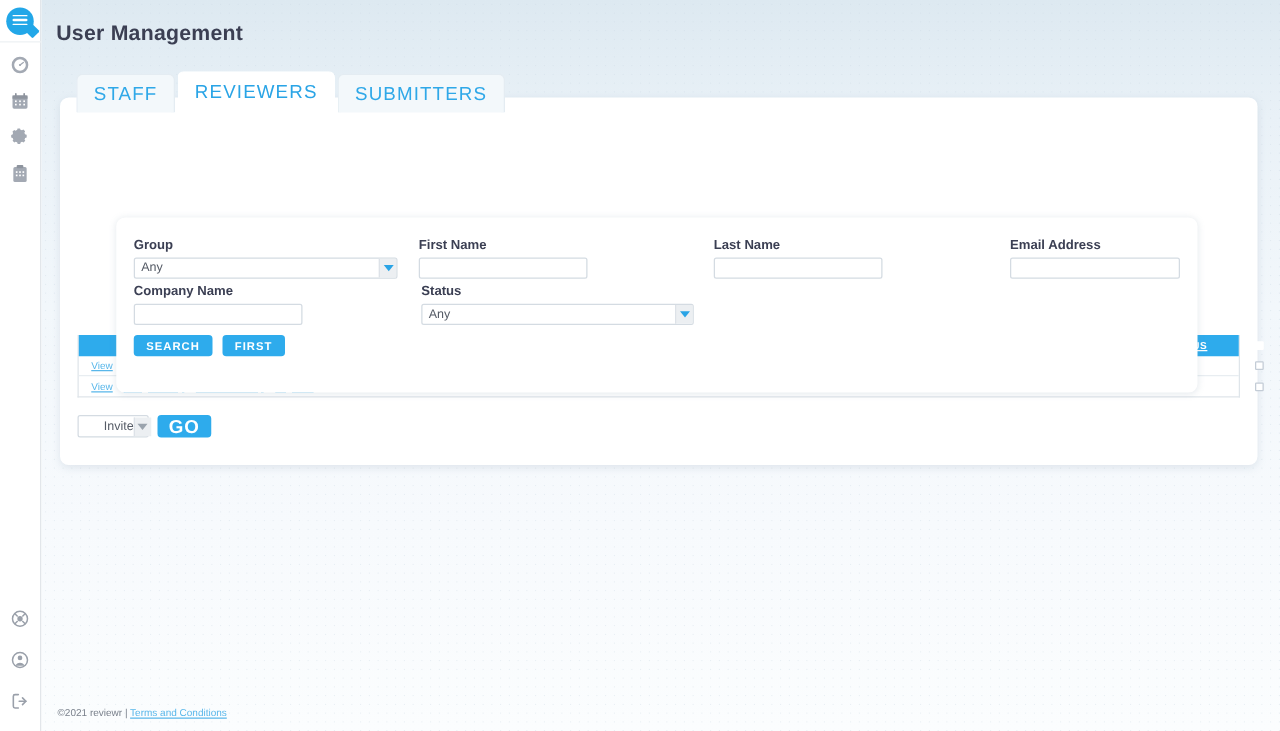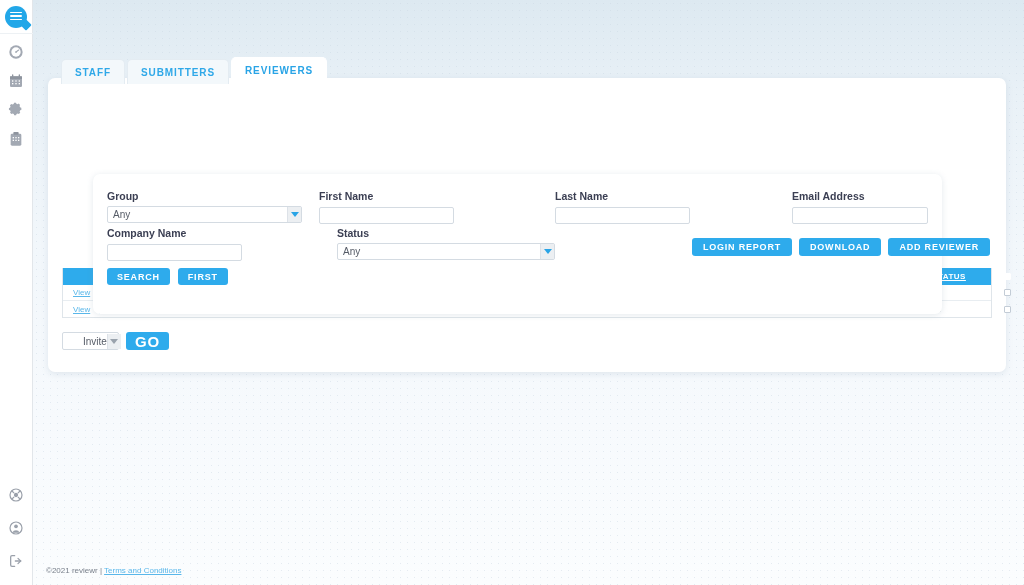--- a/index.html
+++ b/index.html
@@ -51,34 +51,34 @@
   }
 
   .page-title{
     position:absolute; left:12px; top:17px;
     font-size:17px; font-weight:bold; color:#3b3f53; letter-spacing:.2px;
   }
 
   
   .tabs{ position:absolute; left:28px; top:57px; display:flex; align-items:flex-end; z-index:3; }
   .tab{
-    font-size:10px; font-weight:bold; letter-spacing:.9px; color:#2fa8e8;
+    font-size:15px; font-weight:normal; letter-spacing:.9px; color:#2fa8e8;
     padding:7px 13px 6px; border-radius:5px 5px 0 0;
     background:#f3f8fb; border:1px solid #e4ecf2; border-bottom:none;
     margin-right:2px; cursor:pointer; position:relative;
   }
   .tab.active{ background:#ffffff; border-color:#ffffff; color:#29a4e6; z-index:4; padding-bottom:8px; }
 
   
   .card-outer{
     position:absolute; left:15px; top:78px; right:18px; height:294px;
     background:#fff; border-radius:7px; box-shadow:0 2px 7px rgba(120,145,165,.18);
   }
   .card-inner{
-    position:absolute; left:45px; top:96px; right:64px; height:140px;
+    position:absolute; left:45px; top:96px; right:48px; height:140px;
     background:#fff; border-radius:7px; box-shadow:0 1px 6px rgba(120,145,165,.20);
     z-index:2;
   }
   .f-label{ font-size:10.5px; font-weight:bold; color:#3b3f53; margin-bottom:4px; }
   .f-input{
     height:17px; border:1px solid #d4dbe2; border-radius:2px; background:#fff;
   }
   .f-select{
     height:17px; border:1px solid #d4dbe2; border-radius:2px; background:#fff;
     display:flex; align-items:center; justify-content:space-between;
@@ -245,25 +245,26 @@
             <path d="M10 4H6a2 2 0 00-2 2v12a2 2 0 002 2h4"></path>
             <path d="M15 8l4 4-4 4"></path>
             <path d="M19 12h-8"></path>
           </svg>
       </span>
     </div>
   </div>
 
   <div class="page">
 
+    <div class="page-title">User Management</div>
 
     <div class="tabs">
       <div class="tab">STAFF</div>
+      <div class="tab active">REVIEWERS</div>
       <div class="tab">SUBMITTERS</div>
-      <div class="tab active">REVIEWERS</div>
     </div>
 
     <div class="card-outer">
 
       <div class="card-inner">
         <div class="row1">
           <div class="col" style="width:212px">
             <div class="f-label">Group</div>
             <div class="f-select">
               <span class="val">Any</span>
@@ -297,25 +298,20 @@
             </div>
           </div>
         </div>
 
         <div class="btn-row">
           <button class="btn">SEARCH</button>
           <button class="btn">FIRST</button>
         </div>
       </div>
 
-      <div class="action-bar">
-        <button class="btn">LOGIN REPORT</button>
-        <button class="btn">DOWNLOAD</button>
-        <button class="btn">ADD REVIEWER</button>
-      </div>
 
       <div class="tbl">
         <div class="tbl-head">
           <div class="th c-actions" style="text-align:center;padding-left:0">ACTIONS</div>
           <div class="th c-groups"><u>GROUPS</u></div>
           <div class="th c-first"><u>FIRST NAME</u></div>
           <div class="th c-last"><u>LAST NAME</u></div>
           <div class="th c-company"><u>COMPANY NAME</u></div>
           <div class="th c-status"><u>STATUS</u></div>
           <div class="c-check">

